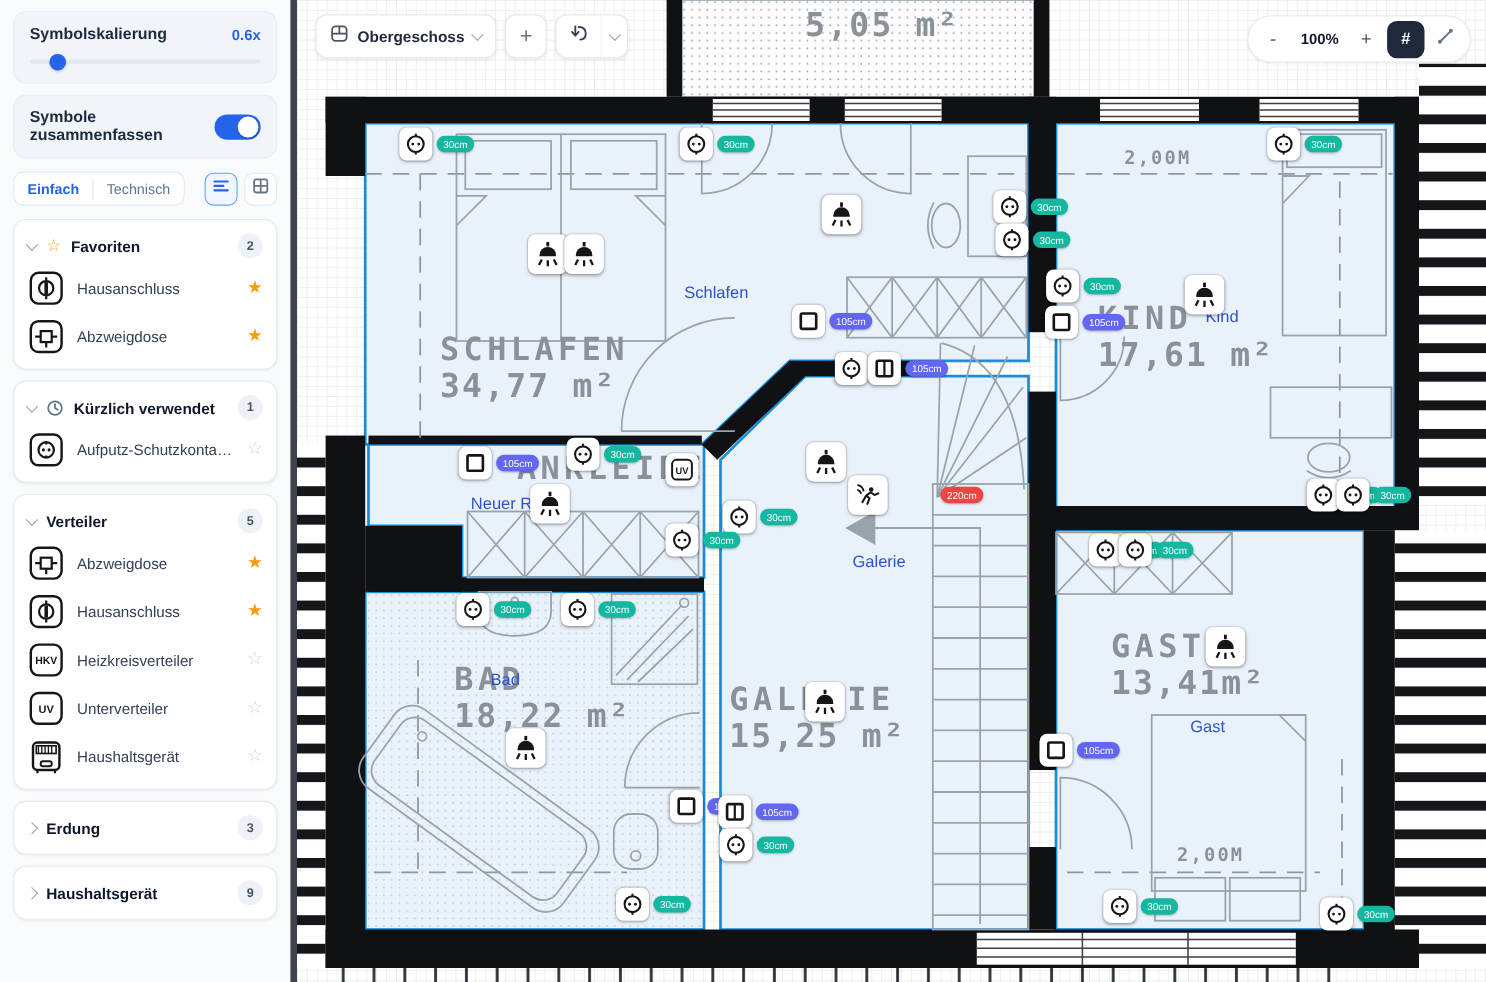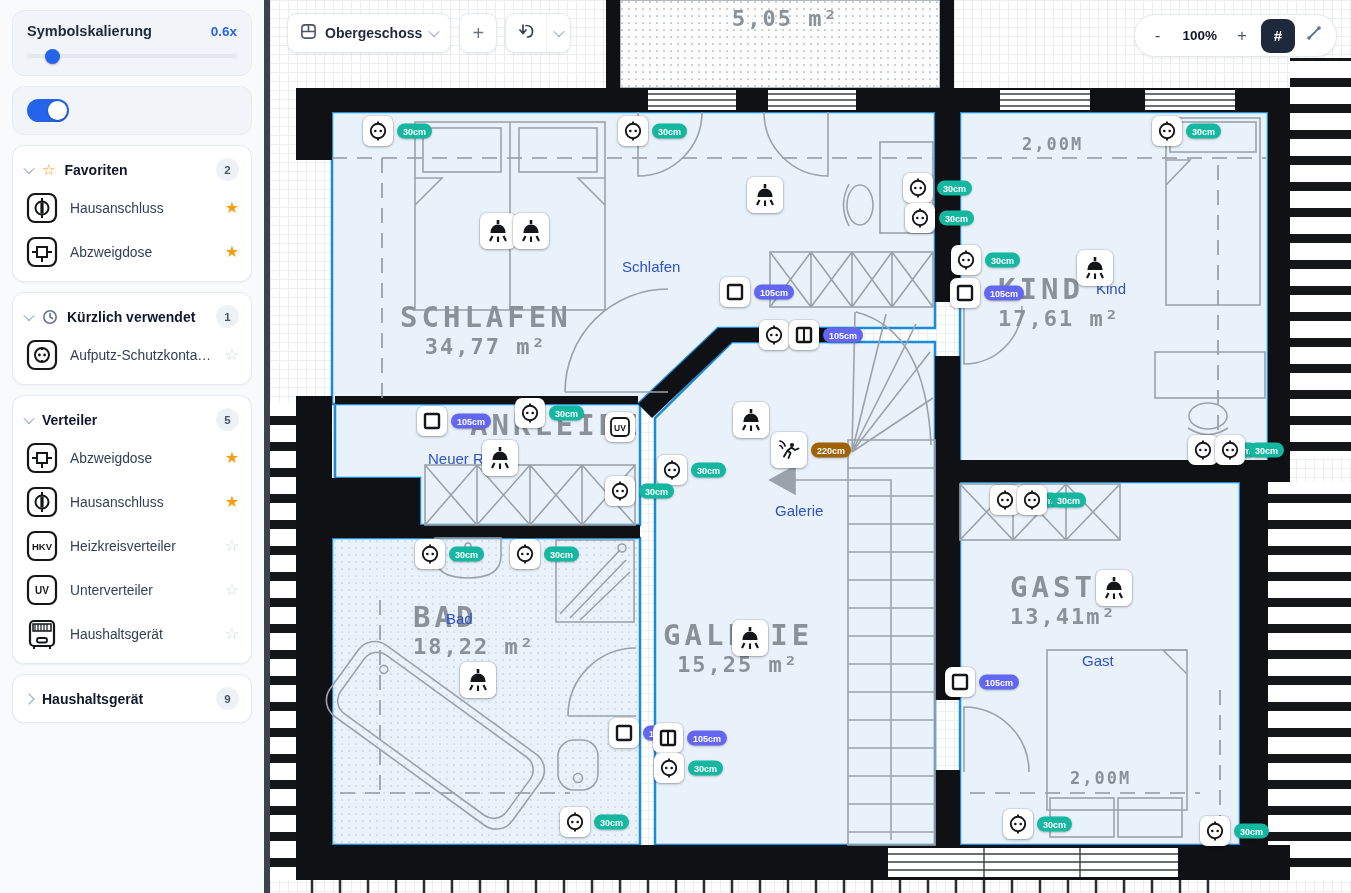--- a/index.html
+++ b/index.html
@@ -48,29 +48,29 @@
   .item-star.nofav { color:#cbd5e1; }
 
   
   .canvas { position:absolute; left:270px; top:0; width:1081px; height:893px; background-color:#fff;
     background-image:linear-gradient(#eceef1 1px,transparent 1px),linear-gradient(90deg,#eceef1 1px,transparent 1px);
     background-size:9px 9px; }
   .plan-svg { position:absolute; left:0; top:0; }
 
   .room-label { position:absolute; font-family:"DejaVu Sans Mono",monospace; font-weight:bold; color:#8a9199; pointer-events:none; }
   .rname { font-size:29px; letter-spacing:4px; white-space:nowrap; }
-  .rarea { font-size:22px; letter-spacing:2px; white-space:nowrap;text-align:center; }
+  .rarea { font-size:30px; letter-spacing:2px; white-space:nowrap; }
   .dim-label { position:absolute; font-family:"DejaVu Sans Mono",monospace; font-weight:bold; font-size:17px; letter-spacing:2px; color:#8a9199; white-space:nowrap; }
   .obj-label { position:absolute; font-size:15px; color:#2e52c7; white-space:nowrap; }
 
   .sym { position:absolute; transform:translate(-50%,-50%); background:#fff; border-radius:7px;
     box-shadow:0 0 0 1px rgba(0,0,0,.07), 0 1px 3px rgba(0,0,0,.3); display:flex; align-items:center; justify-content:center; }
   .sym.s30 { width:30px; height:30px; }
   .sym.s36 { width:36px; height:36px; }
-  .badge { position:absolute; left:calc(100% + 4px); top:50%; transform:translateY(-50%); font-size:9px; font-weight:bold;
+  .badge { position:absolute; left:calc(100% + 4px); top:50%; transform:translateY(-50%); font-size:9px; font-weight:normal;
     color:#fff; padding:2.5px 6px; border-radius:8px; white-space:nowrap; box-shadow:0 1px 2px rgba(0,0,0,.25); }
 
   
   .tb { position:absolute; display:flex; align-items:center; gap:8px; top:13px; left:17px;text-align:center; }
   .tb-btn { background:#fff; border:1px solid #e5e9ee; border-radius:10px; height:40px; display:flex; align-items:center;
     box-shadow:0 1px 3px rgba(15,23,42,.08); }
   .floor-btn { padding:0 12px; gap:8px; }
   .floor-btn .lbl { font-size:14px; font-weight:bold; color:#1f2937; }
   .plus-btn { width:38px; justify-content:center; font-size:20px; color:#6b7280; }
   .split { overflow:hidden; }
@@ -96,26 +96,47 @@
         <span class="ctrl-value">0.6x</span>
       </div>
       <div class="slider">
         <div class="track"></div>
         <div class="thumb"></div>
       </div>
     </div>
 
     <div class="ctrl-card">
       <div class="ctrl-row">
+        <span class="ctrl-title">Symbole zusammenfassen</span>
         <div class="toggle">
             <div class="knob"></div>
           </div>
       </div>
     </div>
 
+    <div class="tabsrow">
+      <div class="segmented">
+        <span class="seg active">Einfach</span>
+        <span class="seg-div"></span>
+        <span class="seg">Technisch</span>
+      </div>
+      <div class="viewbtns">
+        <div class="vbtn active">
+          <span><svg width="18" height="18" viewBox="0 0 18 18">
+                <path d="M3 5h12M3 9h8M3 13h12" stroke="#2563eb" stroke-width="2" stroke-linecap="round" fill="none"></path>
+              </svg></span>
+        </div>
+        <div class="vbtn">
+          <span><svg width="18" height="18" viewBox="0 0 18 18">
+                <rect x="3" y="3" width="12" height="12" rx="2" stroke="#64748b" stroke-width="1.6" fill="none"></rect>
+                <path d="M9 3v12M3 9h12" stroke="#64748b" stroke-width="1.6"></path>
+              </svg></span>
+        </div>
+      </div>
+    </div>
 
 
     <div id="sections">
         <div class="sec-card">
           <div class="sec-head">
             <span class="chev down"></span>
             <span class="sec-staricon">☆</span>
             <span class="sec-title">Favoriten</span>
             <span class="sec-count">2</span>
           </div>
@@ -223,20 +244,27 @@
               <svg width="34" height="34" viewBox="0 0 34 34">
                 <rect x="5" y="4" width="24" height="25" rx="4" fill="#fff" stroke="#15161a" stroke-width="2.2"></rect>
                 <rect x="8" y="7" width="18" height="7" fill="none" stroke="#15161a" stroke-width="1.5"></rect>
                 <path d="M10 7v7M13 7v7M16 7v7M19 7v7M22 7v7" stroke="#15161a" stroke-width="1.2"></path>
                 <rect x="12" y="21" width="10" height="4.5" rx="2" fill="none" stroke="#15161a" stroke-width="1.8"></rect>
                 <path d="M9 29 v3 M25 29 v3" stroke="#15161a" stroke-width="2"></path>
               </svg>
             </span>
             <span class="item-label">Haushaltsgerät</span>
             <span class="item-star nofav">☆</span>
+          </div>
+        </div>
+        <div class="sec-card">
+          <div class="sec-head">
+            <span class="chev right"></span>
+            <span class="sec-title">Erdung</span>
+            <span class="sec-count">3</span>
           </div>
         </div>
         <div class="sec-card">
           <div class="sec-head">
             <span class="chev right"></span>
             <span class="sec-title">Haushaltsgerät</span>
             <span class="sec-count">9</span>
           </div>
         </div>
       </div>
@@ -605,21 +633,21 @@
             <path d="M-7.5 1 A7.5 7.5 0 0 1 7.5 1 L7.5 2 L-7.5 2 Z" fill="#15161a"></path>
             <path d="M-5.5 5 L-8 10 M0 5.5 V11 M5.5 5 L8 10" stroke="#15161a" stroke-width="2.1"></path>
           </svg>
         </div>
         <div class="sym s36" style="left: 519px; top: 450px;">
           <svg width="24" height="24" viewBox="-12 -12 24 24">
             <path d="M-9 -9 q4 1 5 5 M-9 -4.5 q2 .6 2.6 2.8" stroke="#15161a" stroke-width="1.7" fill="none" stroke-linecap="round"></path>
             <circle cx="3" cy="-5" r="2.1" fill="#15161a"></circle>
             <path d="M2.5 -2.5 L-1.5 0.5 L1.5 3 L-0.5 8 M-1.5 0.5 L-5 6.5 M2.5 -2.5 L6 0 L9.5 -1.5" stroke="#15161a" stroke-width="1.9" fill="none" stroke-linecap="round" stroke-linejoin="round"></path>
           </svg>
-          <span class="badge" style="background: #a16207;">220cm</span>
+          <span class="badge" style="background: #ef4444; margin-left: 44px;">220cm</span>
         </div>
         <div class="sym s30" style="left: 402px; top: 470px;">
           <svg width="22" height="22" viewBox="-11 -11 22 22">
             <circle r="7.2" fill="none" stroke="#15161a" stroke-width="1.9"></circle>
             <circle cx="-2.7" r="1.3" fill="#15161a"></circle>
             <circle cx="2.7" r="1.3" fill="#15161a"></circle>
             <path d="M0 -7.2 V-9.5 M0 7.2 V9.5" stroke="#15161a" stroke-width="1.9"></path>
           </svg>
           <span class="badge" style="background: rgb(20, 184, 160);">30cm</span>
         </div>

